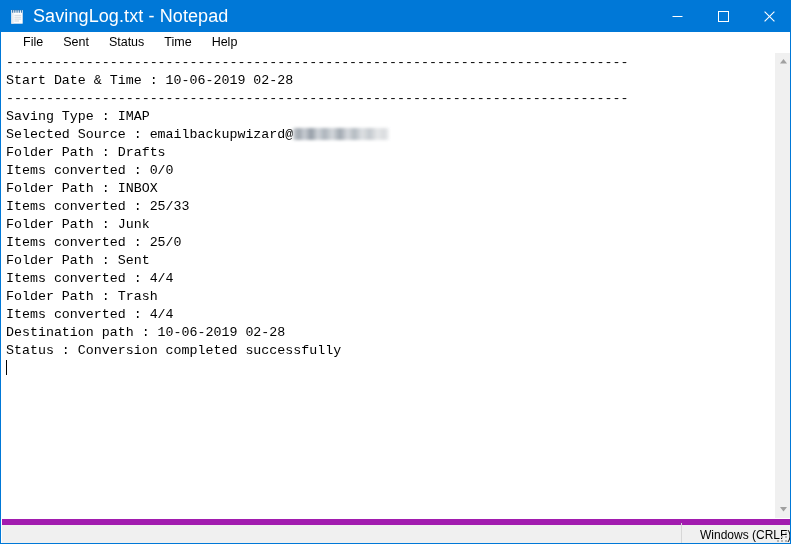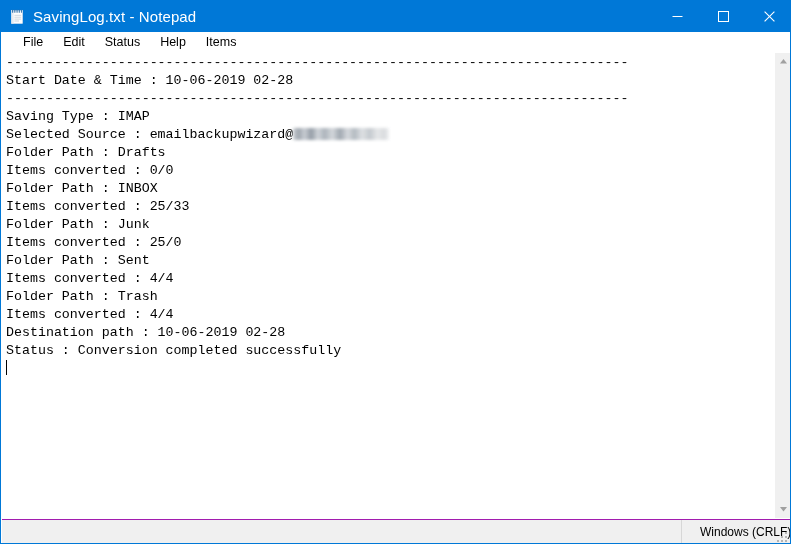--- a/index.html
+++ b/index.html
@@ -35,21 +35,21 @@
   #title-icon {
     width: 16px;
     height: 16px;
     margin-left: 8px;
     margin-right: 8px;
     position: relative;
     flex: 0 0 auto;
   }
   #title-text {
     color: #ffffff;
-    font-size: 15px;
+    font-size: 18px;
     font-family: "Liberation Sans", sans-serif;
     letter-spacing: 0.1px;
     white-space: nowrap;
     flex: 1 1 auto;
     line-height: 31px;
   }
   .winbtn {
     width: 46px;
     height: 31px;
     flex: 0 0 auto;
@@ -160,21 +160,21 @@
   }
 
   
   #statusbar {
     position: absolute;
     left: 1px;
     top: 518px;
     width: 789px;
     height: 25px;
     background: #f0f0f0;
-    border-top: 1px solid #a21caf;
+    border-top: 6px solid #a21caf;
     box-sizing: border-box;
     display: flex;
     align-items: center;
   }
   #status-spacer { flex: 1 1 auto; height: 24px; }
   .status-cell {
     height: 24px;
     display: flex;
     align-items: center;
     border-left: 1px solid #d7d7d7;
@@ -236,24 +236,24 @@
     <div class="winbtn" id="btn-close">
       <svg width="11" height="11" viewBox="0 0 11 11">
         <line x1="0.6" y1="0.6" x2="10.4" y2="10.4" stroke="#ffffff" stroke-width="1.1"></line>
         <line x1="10.4" y1="0.6" x2="0.6" y2="10.4" stroke="#ffffff" stroke-width="1.1"></line>
       </svg>
     </div>
   </div>
 
   <div id="menubar">
     <div class="menu-item">File</div>
-    <div class="menu-item">Edit</div>
+    <div class="menu-item">Sent</div>
     <div class="menu-item">Status</div>
+    <div class="menu-item">Time</div>
     <div class="menu-item">Help</div>
-    <div class="menu-item">Items</div>
   </div>
 
   <div id="editor-wrap">
     <div id="editor-text"><div>------------------------------------------------------------------------------</div><div>Start Date &amp; Time : 10-06-2019 02-28</div><div>------------------------------------------------------------------------------</div><div>Saving Type : IMAP</div><div>Selected Source : emailbackupwizard@<span class="redacted" style="width: 96px;"></span></div><div>Folder Path : Drafts</div><div>Items converted : 0/0</div><div>Folder Path : INBOX</div><div>Items converted : 25/33</div><div>Folder Path : Junk</div><div>Items converted : 25/0</div><div>Folder Path : Sent</div><div>Items converted : 4/4</div><div>Folder Path : Trash</div><div>Items converted : 4/4</div><div>Destination path : 10-06-2019 02-28</div><div>Status : Conversion completed successfully</div><div><span class="caret"></span></div></div>
 
     <div id="vscroll">
       <div class="sb-arrow" id="sb-up">
         <svg width="7" height="5" viewBox="0 0 7 5">
             <polygon points="3.5,0 7,4.6 0,4.6" fill="#a0a0a0"></polygon>
           </svg>

